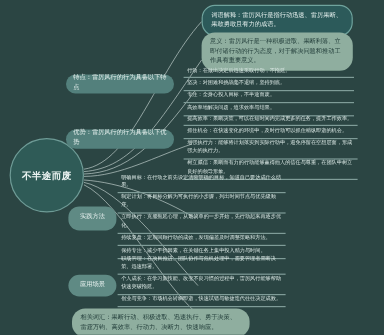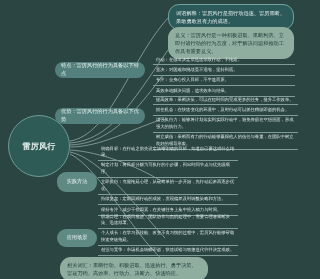--- a/index.html
+++ b/index.html
@@ -64,21 +64,21 @@
       <path d="M70,143 C110,140 130,105 168,50"></path>
       <path d="M70,145 C105,144 130,120 163,75"></path>
       <path d="M70,147 C100,147 130,130 160,120"></path>
       <path d="M70,150 C100,152 135,165 163,182"></path>
       <path d="M70,152 C100,158 135,205 165,238"></path>
       <path d="M70,154 C100,168 140,245 168,264"></path>
     </g>
   </svg>
 
   <div class="node central">
-    <span>雷厉风行</span>
+    <span>不半途而废</span>
   </div>
 
   <div class="node pill-dark" style="left:168px;top:4px;width:126px;">
     <span>词语解释：雷厉风行是指行动迅速、雷厉果断、果敢勇敢且有力的成语。</span>
   </div>
 
   <div class="node pill-light" style="left:168px;top:27px;width:126px;">
     <span>意义：雷厉风行是一种积极进取、果断利落、立即付诸行动的行为态度，对于解决问题和推动工作具有重要意义。</span>
   </div>
 

